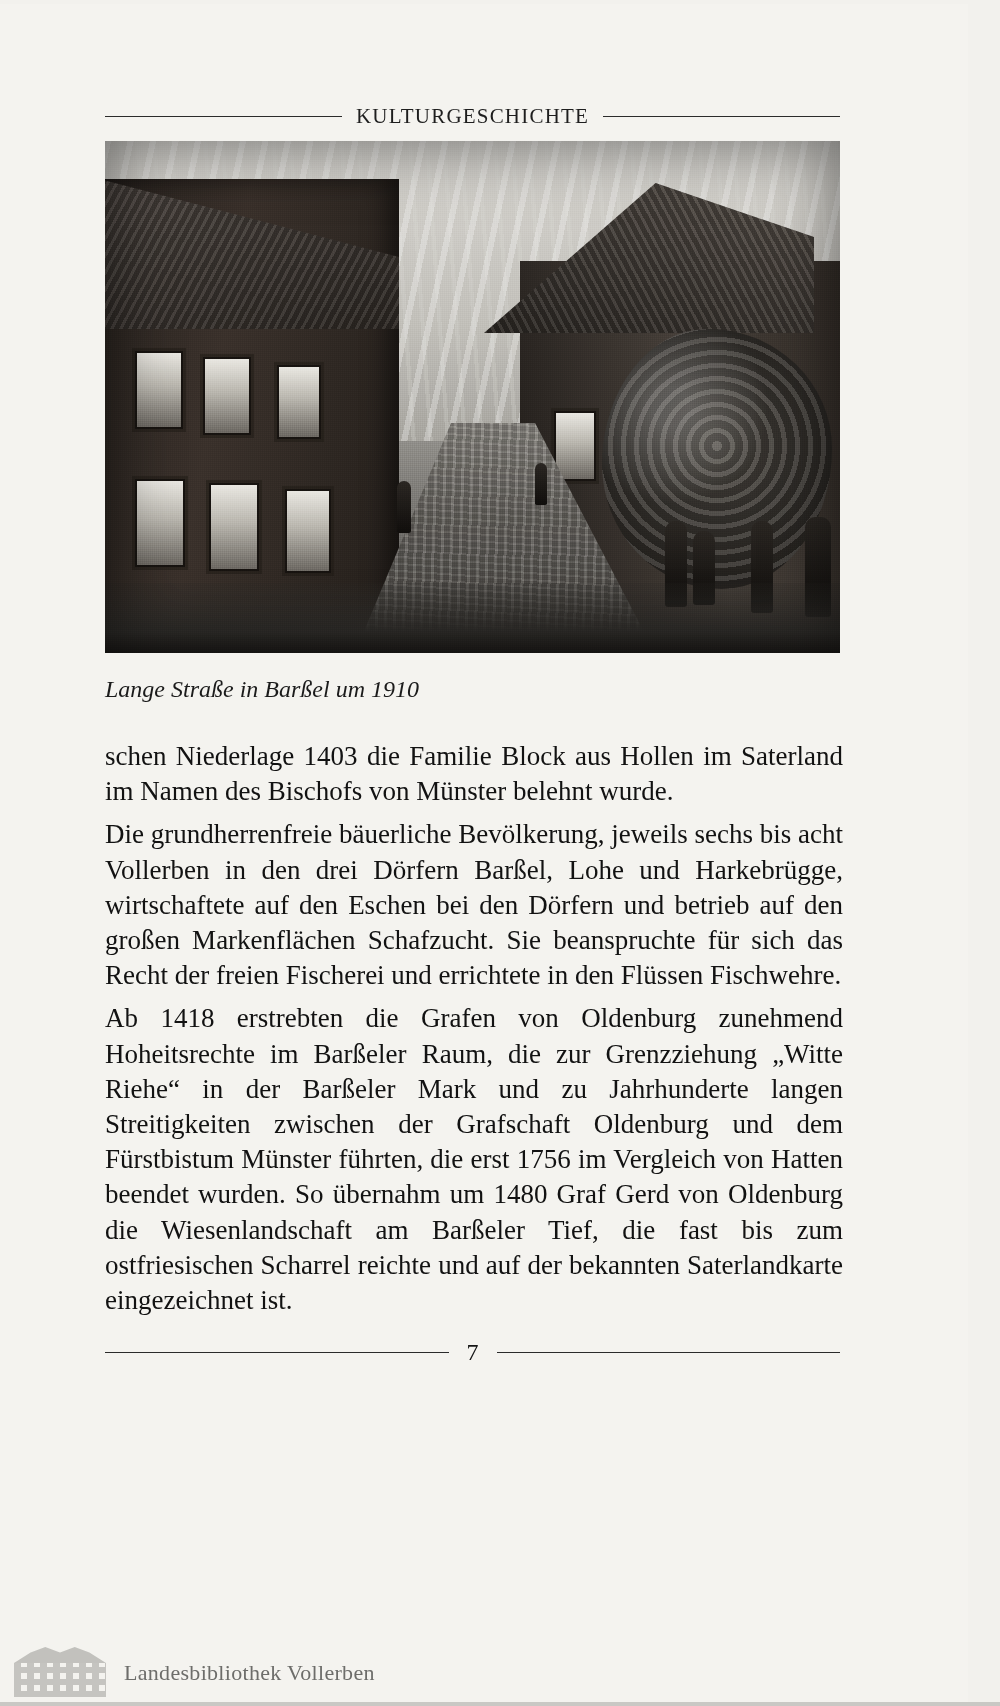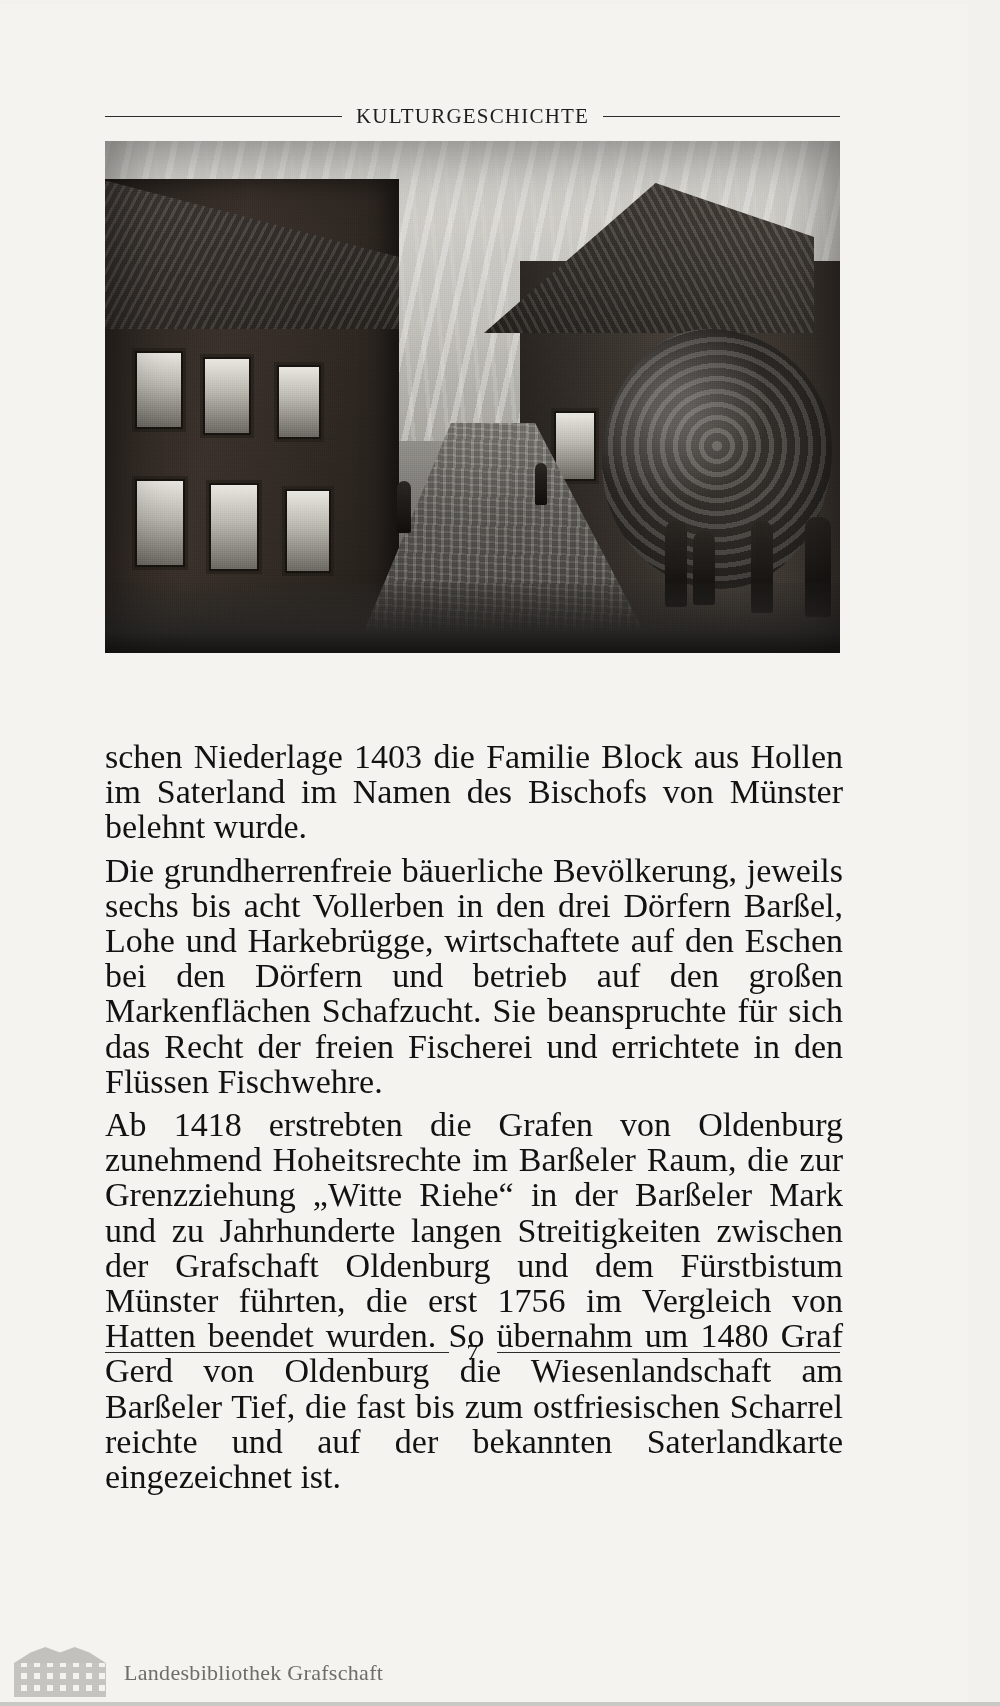--- a/index.html
+++ b/index.html
@@ -181,21 +181,21 @@
     color: #1b1b1b;
   }
 
   
   .body {
     position: absolute;
     left: 105px;
     top: 735px;
     width: 738px;
     font-family: "Liberation Serif", serif;
-    font-size: 34px;
+    font-size: 27px;
     line-height: 35.2px;
     color: #121212;
     text-align: justify;
   }
   .body p {
     margin: 0;
     text-indent: 0;
   }
   .body p + p {
     margin-top: 8px;
@@ -314,36 +314,37 @@
         <div class="figure" style="left:588px; bottom:48px; height:74px;"></div>
         <div class="figure" style="left:646px; bottom:40px; height:92px;"></div>
         <div class="figure" style="left:700px; bottom:36px; width:26px; height:100px;"></div>
 
         <div class="ground"></div>
         <div class="photo-grain"></div>
         <div class="photo-vignette"></div>
       </div>
     </div>
 
+    <div class="caption">Lange Straße in Barßel um 1910</div>
 
     <div class="body">
       <p>schen Niederlage 1403 die Familie Block aus Hollen im Saterland im Namen des Bischofs von Münster belehnt wurde.</p>
       <p>Die grundherrenfreie bäuerliche Bevölkerung, jeweils sechs bis acht Vollerben in den drei Dörfern Barßel, Lohe und Harkebrügge, wirtschaftete auf den Eschen bei den Dörfern und betrieb auf den großen Markenflächen Schafzucht. Sie beanspruchte für sich das Recht der freien Fischerei und errichtete in den Flüssen Fischwehre.</p>
       <p>Ab 1418 erstrebten die Grafen von Oldenburg zunehmend Hoheitsrechte im Barßeler Raum, die zur Grenzziehung „Witte Riehe“ in der Barßeler Mark und zu Jahrhunderte langen Streitigkeiten zwischen der Grafschaft Oldenburg und dem Fürstbistum Münster führten, die erst 1756 im Vergleich von Hatten beendet wurden. So übernahm um 1480 Graf Gerd von Oldenburg die Wiesenlandschaft am Barßeler Tief, die fast bis zum ostfriesischen Scharrel reichte und auf der bekannten Saterlandkarte eingezeichnet ist.</p>
     </div>
 
     <div class="folio">
       <div class="rule"></div>
       <div class="num">7</div>
       <div class="rule"></div>
     </div>
 
   </div>
 
   <div class="watermark">
     <div class="wm-logo">
       <div class="roofline"></div>
       <div class="facade"></div>
     </div>
-    <div class="wm-text">Landesbibliothek Grafschaft</div>
+    <div class="wm-text">Landesbibliothek Vollerben</div>
     <div class="wm-underline"></div>
   </div>
 </div>
 
 </body></html>

